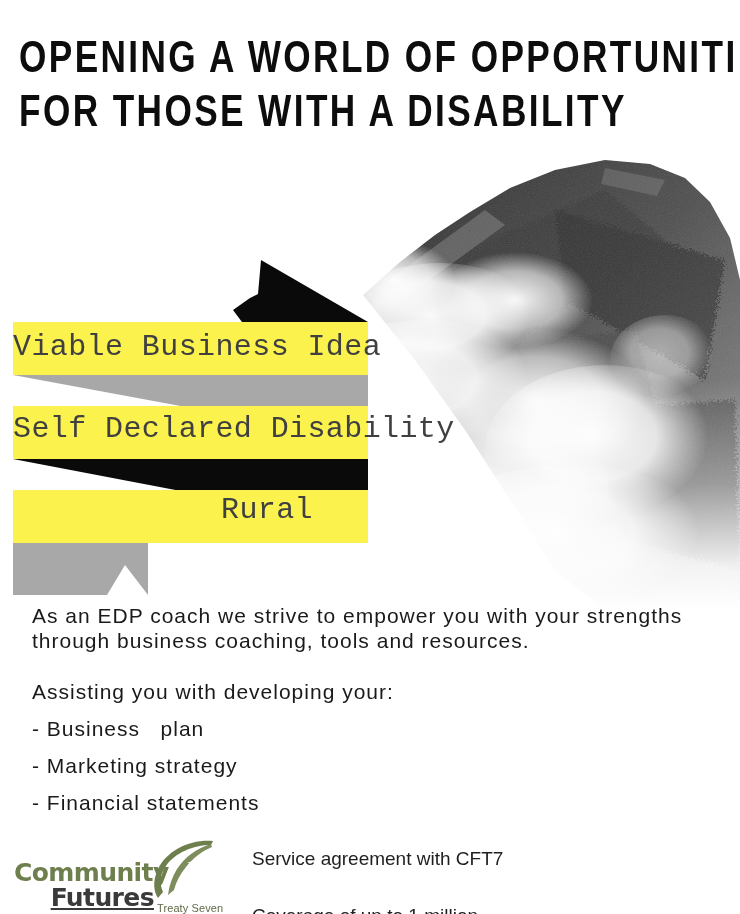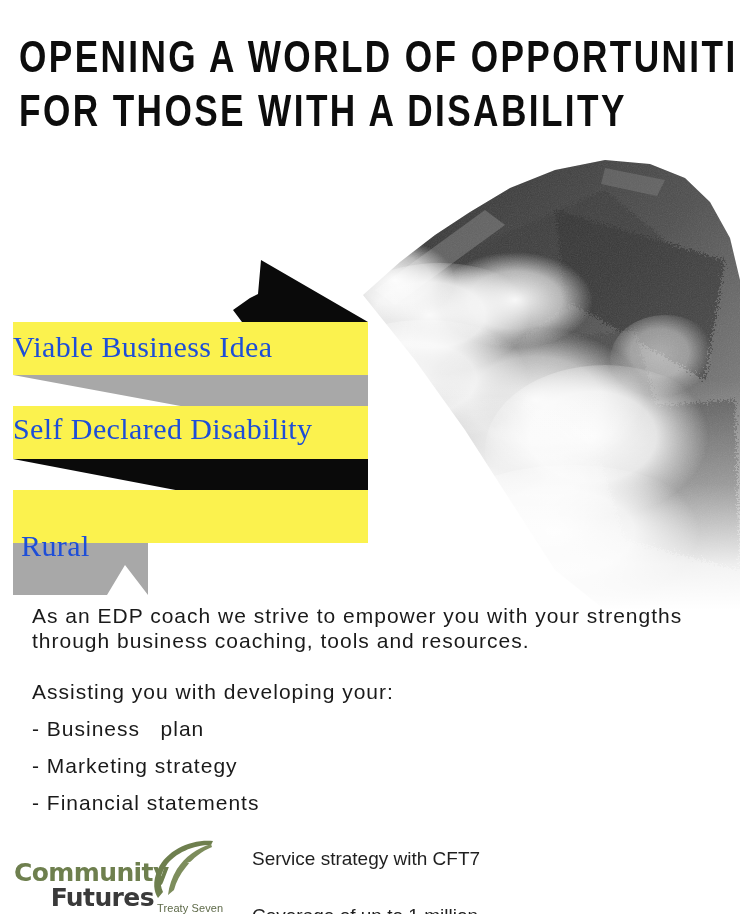--- a/index.html
+++ b/index.html
@@ -59,30 +59,30 @@
     top: 250px;
     width: 420px;
     height: 345px;
     z-index: 20;
   }
   .ribbons svg { display: block; }
 
   .ribbon-label {
     position: absolute;
     z-index: 25;
-    font-family: Liberation Serif, serif;
+    font-family: Liberation Mono, monospace;
     font-size: 30px;
-    color: #1d4ed8;
+    color: #404040;
     letter-spacing: 0.4px;
     white-space: nowrap;
-    text-align: left;
+    text-align: right;
   }
   .ribbon-label.r1 { left: 13px; top: 330px; width: 355px; }
   .ribbon-label.r2 { left: 13px; top: 412px; width: 422px; }
-  .ribbon-label.r3 { left: 21px; top: 493px; width: 300px; margin-top: 36px; }
+  .ribbon-label.r3 { left: 13px; top: 493px; width: 300px; }
 
   
   .body-copy {
     position: absolute;
     left: 32px;
     top: 603px;
     width: 712px;
     z-index: 30;
     font-family: Liberation Sans, sans-serif;
     font-size: 21px;
@@ -135,20 +135,21 @@
     color: #6e7f4e;
   }
   .logo-futures {
     display: block;
     font-family: "DejaVu Sans", "Liberation Sans", sans-serif;
     font-weight: bold;
     font-size: 25px;
     line-height: 26px;
     letter-spacing: -0.6px;
     color: #3a3a3a;
+    text-decoration: underline;
   }
   .logo-treaty {
     position: absolute;
     left: 143px;
     top: 66px;
     font-family: Liberation Sans, sans-serif;
     font-size: 11px;
     letter-spacing: 0.1px;
     color: #5f6b4a;
     white-space: nowrap;
@@ -318,17 +319,17 @@
           <path d="M66 3 C 44 1, 20 12, 11 31 C 5 44, 7 54, 11 60 L 16 54 C 12 45, 13 36, 19 28 C 28 15, 46 7, 64 7 Z" fill="#6e7f4e"></path>
           <path d="M64 6 C 50 10, 38 19, 30 31 C 25 39, 22 48, 21 57 L 27 52 C 29 44, 33 36, 39 29 C 46 20, 55 13, 65 9 Z" fill="#7d8d5c"></path>
           <path d="M57 19 L 40 25 L 53 26 Z" fill="#ffffff"></path>
           <path d="M53 28 L 35 35 L 49 35 Z" fill="#ffffff"></path>
           <path d="M48 38 L 31 45 L 44 45 Z" fill="#ffffff"></path>
         </svg>
       </div>
       <div class="logo-treaty">Treaty Seven</div>
     </div>
 
-    <div class="footer-note">Service strategy with CFT7</div>
+    <div class="footer-note">Service agreement with CFT7</div>
     <div class="footer-note-cut">Coverage of up to 1 million</div>
   </div>
 
 </div>
 
 </body></html>

